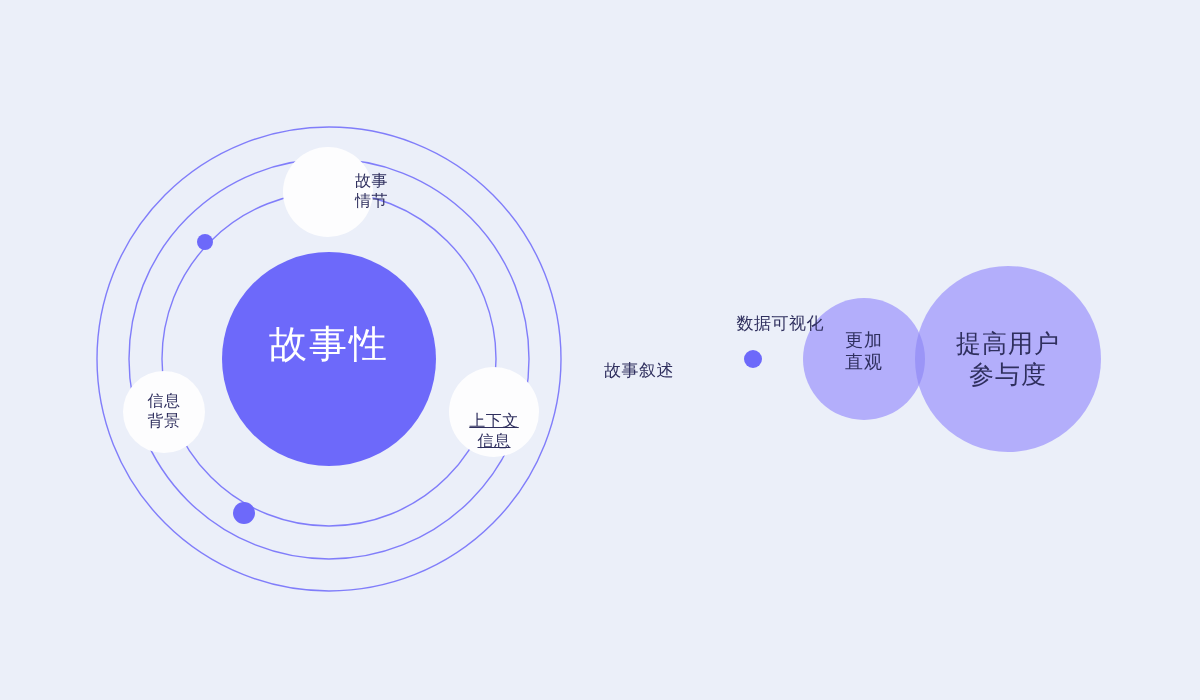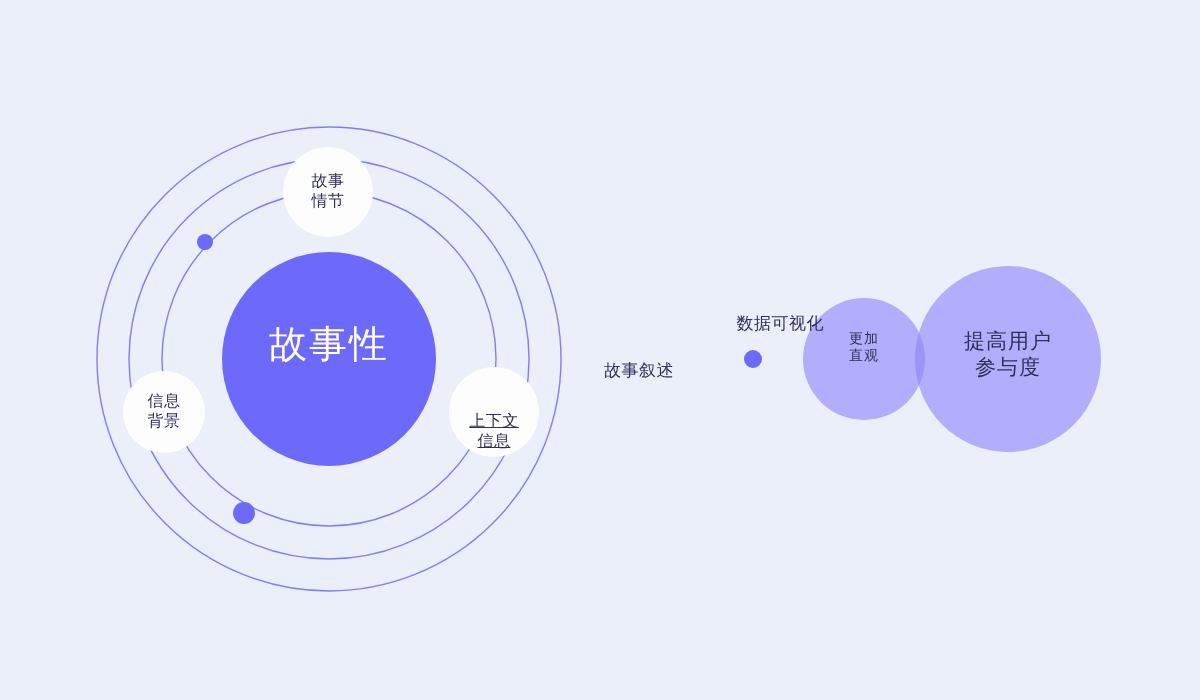--- a/index.html
+++ b/index.html
@@ -39,41 +39,41 @@
     letter-spacing: 2px;
     width: 240px;
     left: 209px;
     top: 340px;
     margin-top: -19px;
   }
   .bubble-label {
     font-size: 16px;
     width: 120px;
   }
-  .bubble-top    { left: 268px; top: 192px; margin-top: -21px; }
+  .bubble-top    { left: 268px; top: 192px; margin-top: -21px; text-align: right; }
   .bubble-left   { left: 104px; top: 412px; margin-top: -21px; }
   .bubble-right  { left: 434px; top: 432px; margin-top: -21px; text-decoration: underline; }
 
   .connector-label {
     font-size: 17px;
     color: #2f2f5e;
     text-align: left;
     width: 220px;
     left: 604px;
   }
   .connector-top    { top: 325px; margin-top: -11px; text-align: right; }
   .connector-bottom { top: 372px; margin-top: -11px; }
 
   .venn-label {
-    font-size: 14px;
+    font-size: 18px;
     color: #2f2f5e;
     letter-spacing: 1px;
   }
   .venn-left  { width: 120px; left: 804px; top: 359px; margin-top: -29px; }
-  .venn-right { width: 200px; left: 908px; top: 359px; margin-top: -31px; font-size: 21px; }
+  .venn-right { width: 200px; left: 908px; top: 359px; margin-top: -31px; font-size: 25px; }
 </style>
 </head>
 <body>
 
 <div id="canvas">
 
   <svg class="layer" viewBox="0 0 1200 700">
     <defs>
       <linearGradient id="connector-gradient" x1="0" y1="0" x2="1" y2="0">
         <stop offset="0%" stop-color="#6d69fa" stop-opacity="0"></stop>

